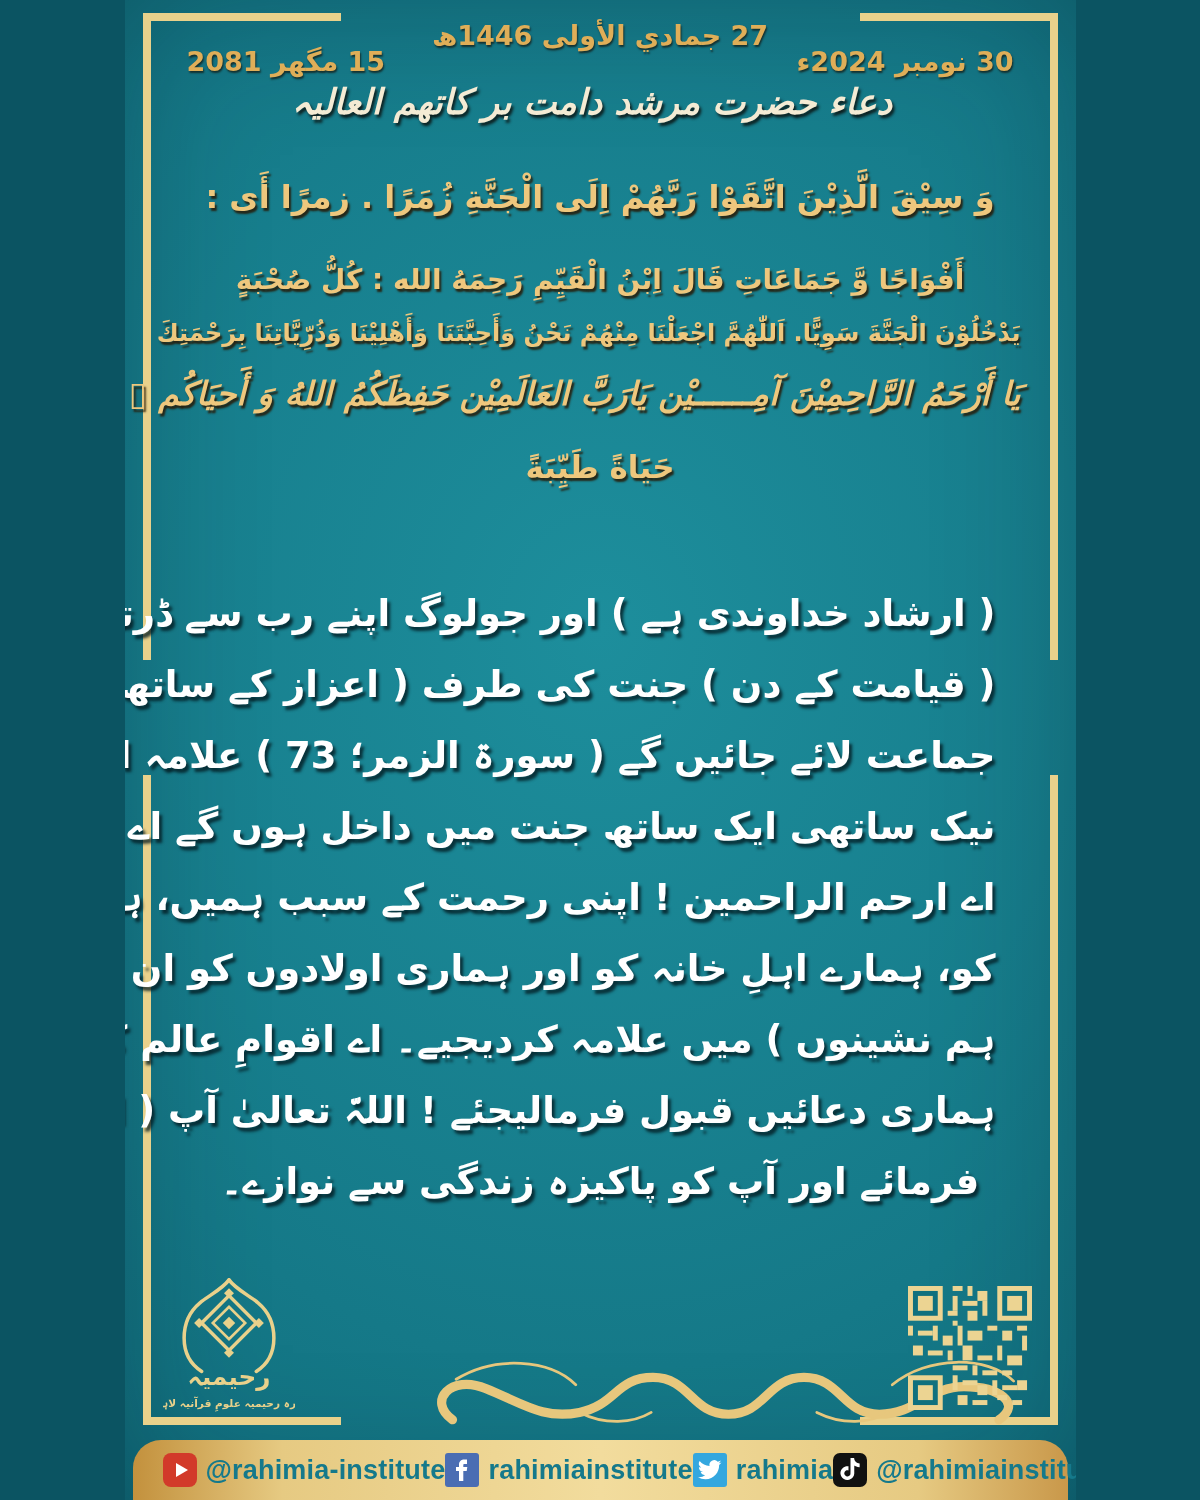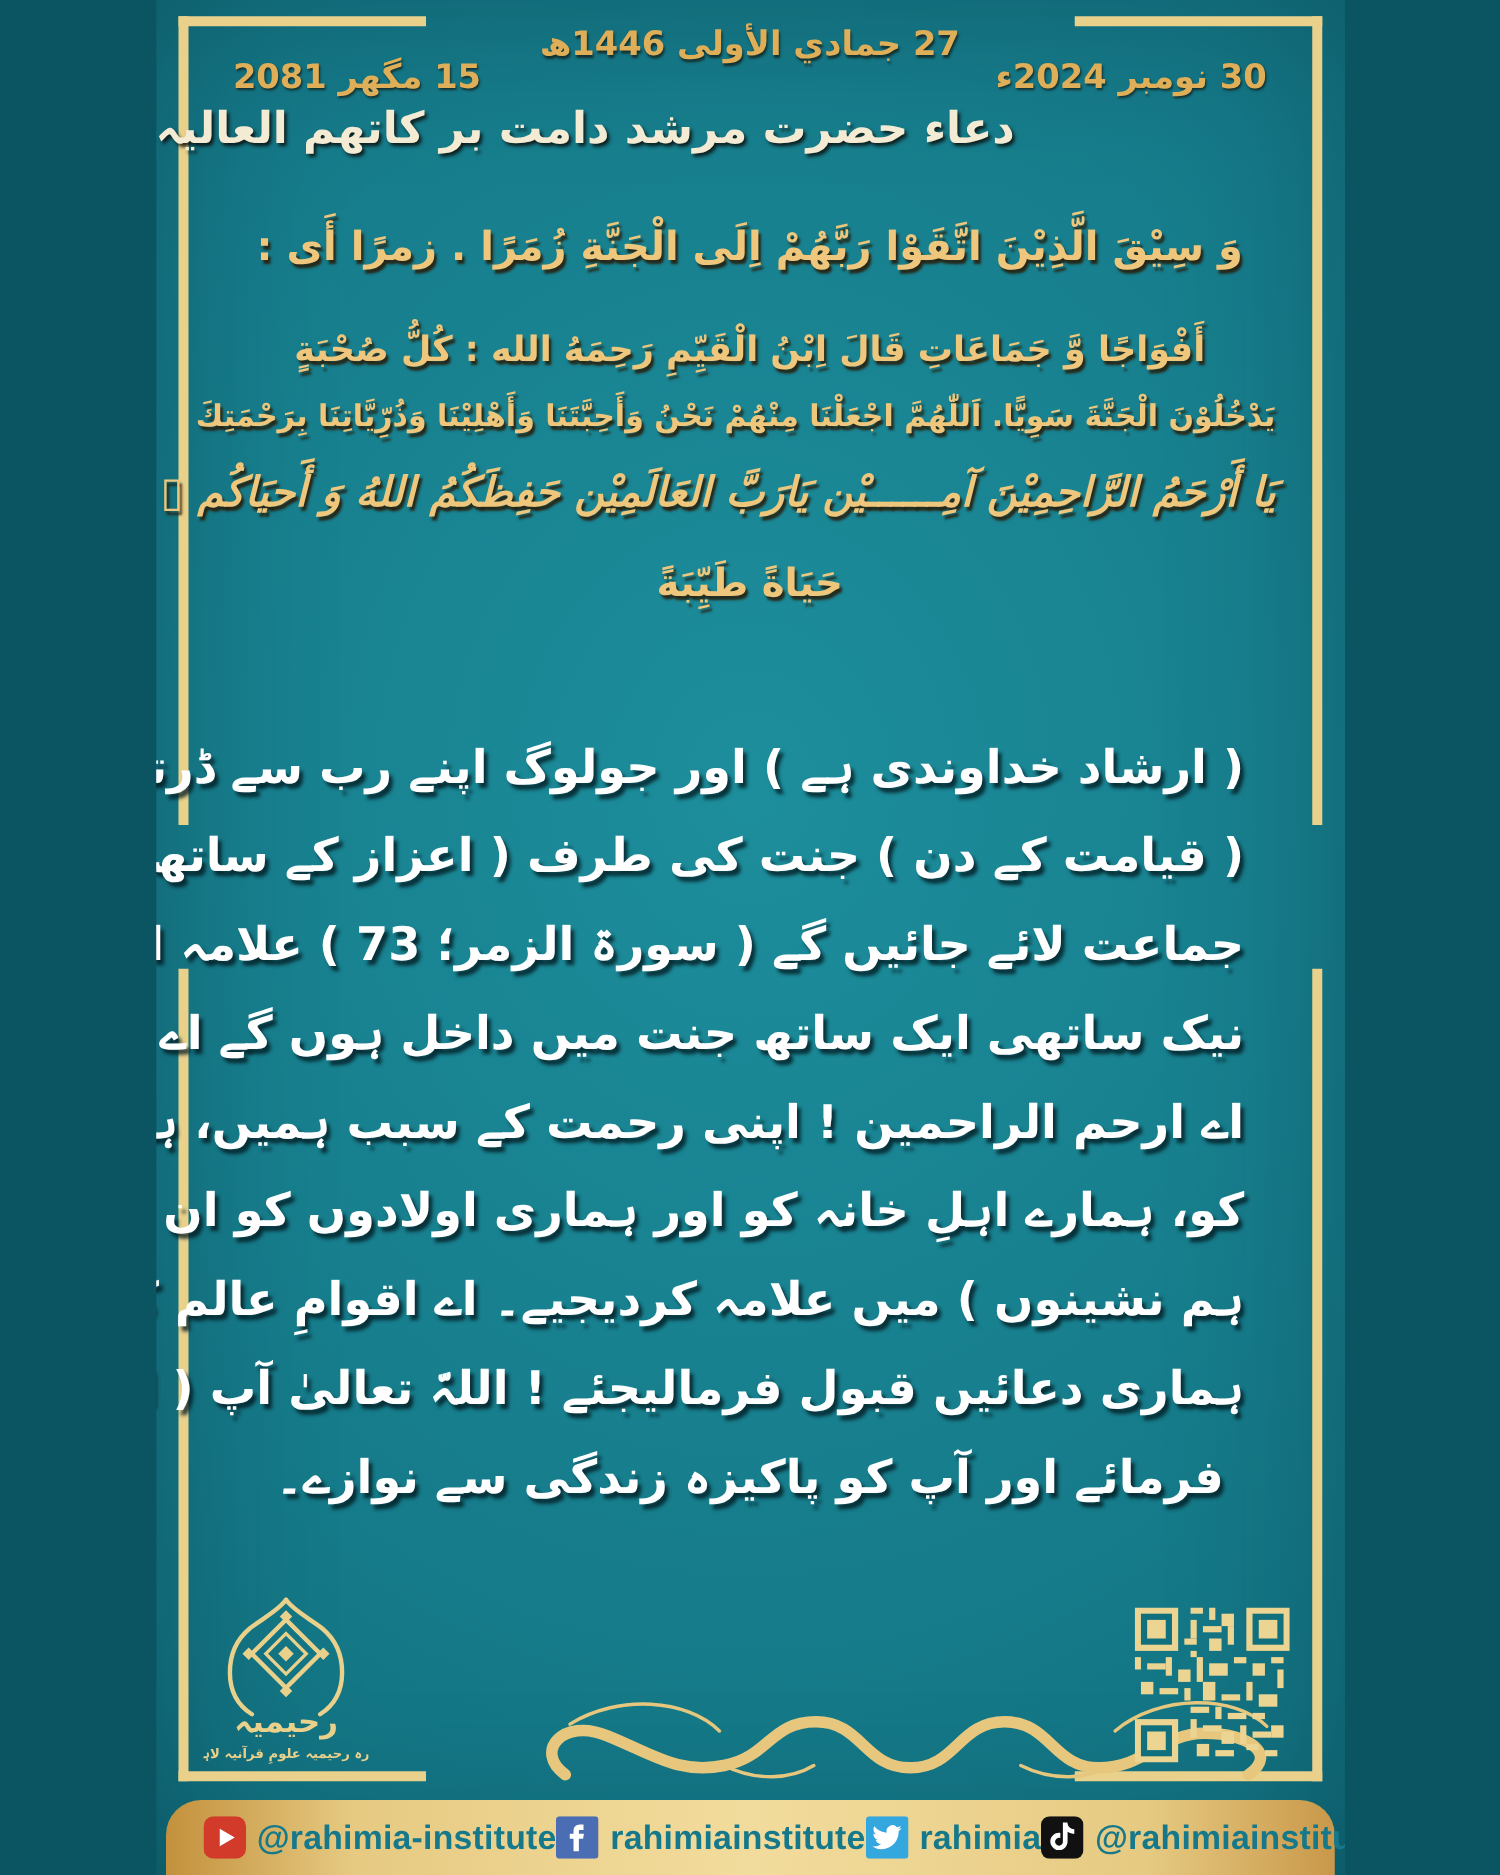--- a/index.html
+++ b/index.html
@@ -23,23 +23,23 @@
   .f-lb{ left:18px; top:775px; height:650px; }
   .f-rt{ right:18px; top:13px; height:647px; }
   .f-rb{ right:18px; top:775px; height:650px; }
 
   
   .date{ position:absolute; color:#dfae58; font-weight:700;
          text-shadow:1px 2px 2px rgba(20,10,0,.65); white-space:nowrap; }
   .date-hijri{ top:20px; left:0; right:0; text-align:center; font-size:27px; }
   .date-greg{ top:46px; right:62px; font-size:27px; }
   .date-bikrami{ top:46px; left:62px; font-size:27px; }
-  .page-title{ position:absolute; top:82px; left:0; right:16px; text-align:left;
+  .page-title{ position:absolute; top:82px; left:0; right:16px; text-align:center;
          color:#f4ebd4; font-size:35px; font-weight:700;
-         text-shadow:2px 3px 3px rgba(10,5,0,.8); }
+         text-shadow:2px 3px 3px rgba(10,5,0,.8);font-style:italic; }
 
   
   .arabic{ position:absolute; top:178px; left:55px; right:55px; text-align:center;
            color:#eec77d; font-weight:700; direction:rtl; }
   .arabic .ln{ text-shadow:2px 3px 2px rgba(40,24,4,.85); white-space:nowrap; }
   .ar1{ font-size:32px; margin-bottom:27px; }
   .ar2{ font-size:28px; margin-bottom:23px;margin-top:47px; }
   .ar3{ font-size:24px; margin-bottom:27px;text-align:center; }
   .ar4{ font-size:33px; margin-bottom:36px;font-style:italic; }
   .ar5{ font-size:31px; }

